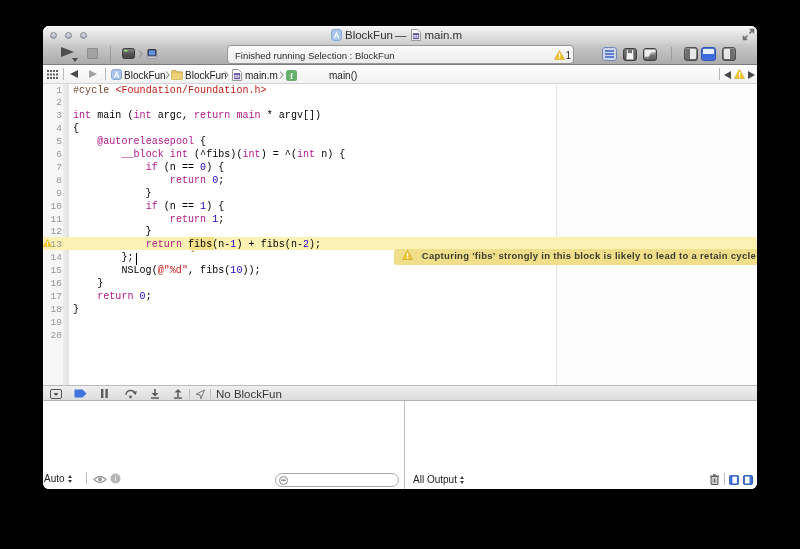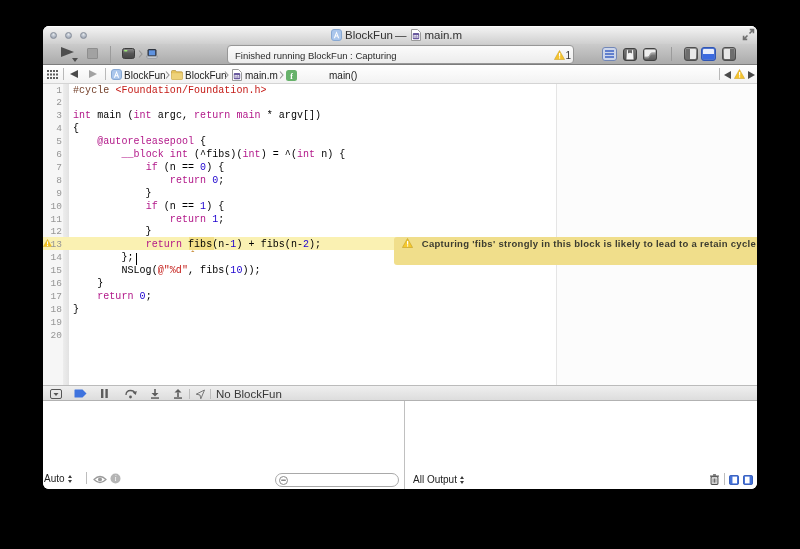--- a/index.html
+++ b/index.html
@@ -31,21 +31,21 @@
 #ribbon{position:absolute;left:20px;top:0;width:6px;height:301px;background:linear-gradient(90deg,#ededed,#e2e2e2);}
 #pageguide{position:absolute;left:513px;top:0;width:1px;height:301px;background:#e5e5e5;}
 #pgarea{position:absolute;left:514px;top:0;width:200px;height:301px;background:rgba(0,0,0,0.012);}
 #lnums{position:absolute;left:0;top:0.5px;width:19px;text-align:right;font-family:"Liberation Mono",monospace;font-size:9.5px;line-height:12.9px;color:#969696;margin:0;}
 #code{position:absolute;left:30px;top:0.5px;font-family:"Liberation Mono",monospace;font-size:10px;line-height:12.9px;letter-spacing:0.05px;color:#000;margin:0;}
 .kw{color:#b21889;}
 .num{color:#1c00cf;}
 .pp{color:#74402a;}
 .str{color:#c41a16;}
 #hlrow{position:absolute;left:0;top:152.8px;width:714px;height:13px;background:#faf1b2;}
-#hlmsg{position:absolute;left:351px;top:0;right:0;height:28px;background:#f0de8b;border-radius:3px 0 0 3px;}
+#hlmsg{position:absolute;left:351px;top:12px;right:0;height:16px;background:#f0de8b;border-radius:3px 0 0 3px;}
 #hlmsgtext{position:absolute;right:1px;top:1.5px;font-size:9.5px;font-weight:bold;letter-spacing:0.3px;color:#3c3c30;white-space:nowrap;}
 #fibsbox{position:absolute;left:146px;top:152.8px;width:25px;height:13px;background:#f3e088;}
 #caret14{position:absolute;left:93px;top:169px;width:1px;height:11.5px;background:#000;}
 
 #debugbar{position:absolute;left:0;top:359px;width:714px;height:16px;background:linear-gradient(#efefef,#dddddd);border-top:1px solid #bbb;border-bottom:1px solid #b2b2b2;}
 #nosel{position:absolute;left:173px;top:1.5px;font-size:11.5px;color:#383838;}
 .dsep{position:absolute;top:2px;width:1px;height:10px;background:#bdbdbd;}
 
 #debugarea{position:absolute;left:0;top:375px;width:714px;height:88px;background:#fff;}
 #dsplit{position:absolute;left:361px;top:0;width:1px;height:88px;background:#c0c0c0;}
@@ -106,21 +106,21 @@
         <path d="M1 0.5 L4 4 L1 7.5" stroke="#949494" stroke-width="1.1" fill="none"></path>
       </svg>
 
     <svg class="abs" style="left:103px;top:4.5px;" width="12" height="10" viewBox="0 0 12 10">
         <rect x="2" y="0.5" width="8" height="6.5" rx="0.8" fill="#2f3540" stroke="#2f3540"></rect>
         <rect x="2.8" y="1.3" width="6.4" height="5" fill="#5f93e0"></rect>
         <path d="M0.2 7.2 H11.8 L10.6 9.2 Q10.4 9.5 10 9.5 H2 Q1.6 9.5 1.4 9.2 Z" fill="#c3c8cf" stroke="#80858c" stroke-width="0.5"></path>
       </svg>
     <div id="mymac">My Mac 6…</div>
     <div id="pill">
-      <div id="pilltext">Finished running BlockFun : Capturing</div>
+      <div id="pilltext">Finished running Selection : BlockFun</div>
       <svg id="pillwarn" width="11" height="10" viewBox="0 0 11 10">
           <path d="M5.5 0.5 L10.6 9.5 H0.4 Z" fill="#f4c32e" stroke="#c89b1e" stroke-width="0.5"></path>
           <rect x="5" y="3" width="1.2" height="3.6" fill="#fff"></rect>
           <rect x="5" y="7.3" width="1.2" height="1.2" fill="#fff"></rect>
         </svg>
       <div id="pillnum">1</div>
     </div>
 
     <svg class="abs" style="left:559px;top:3px;" width="15" height="14" viewBox="0 0 15 14">
         <rect x="0.5" y="0.5" width="14" height="13" rx="2.5" fill="#cdd6ea" stroke="#7287b8"></rect>

